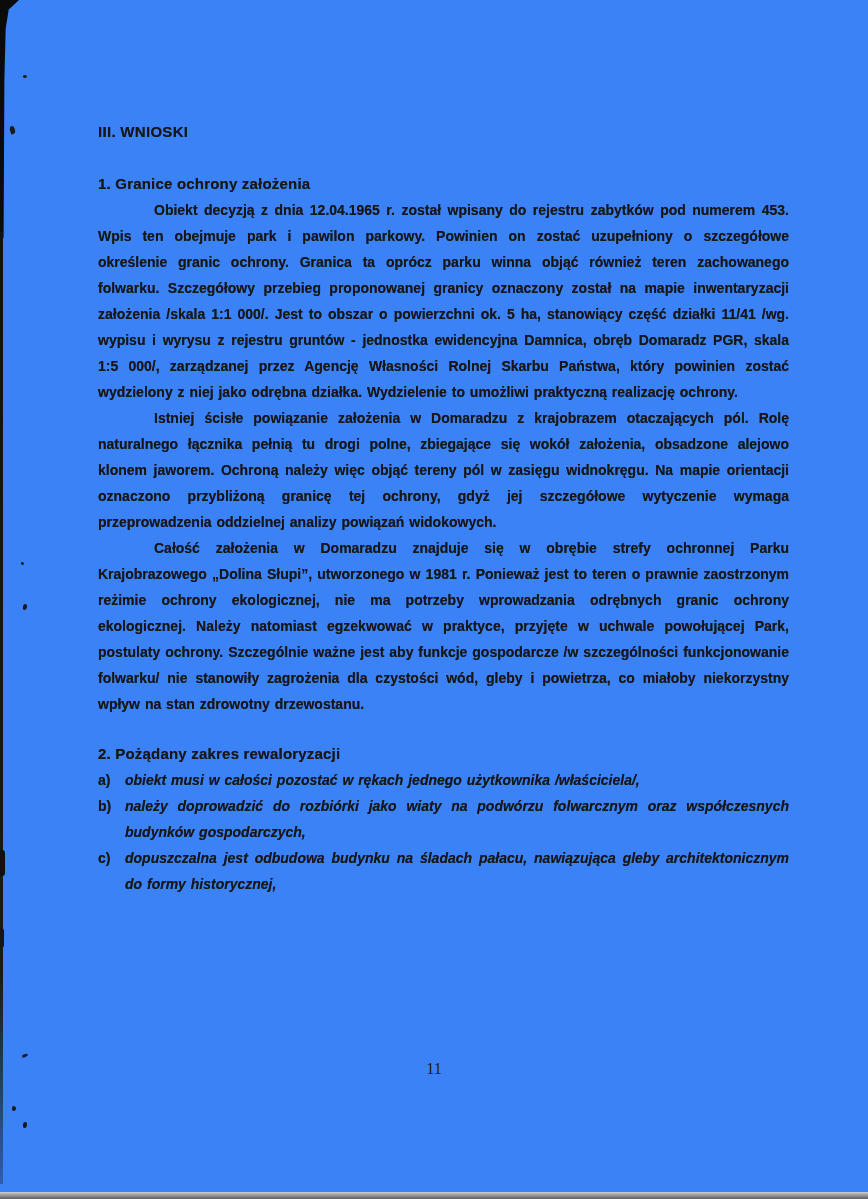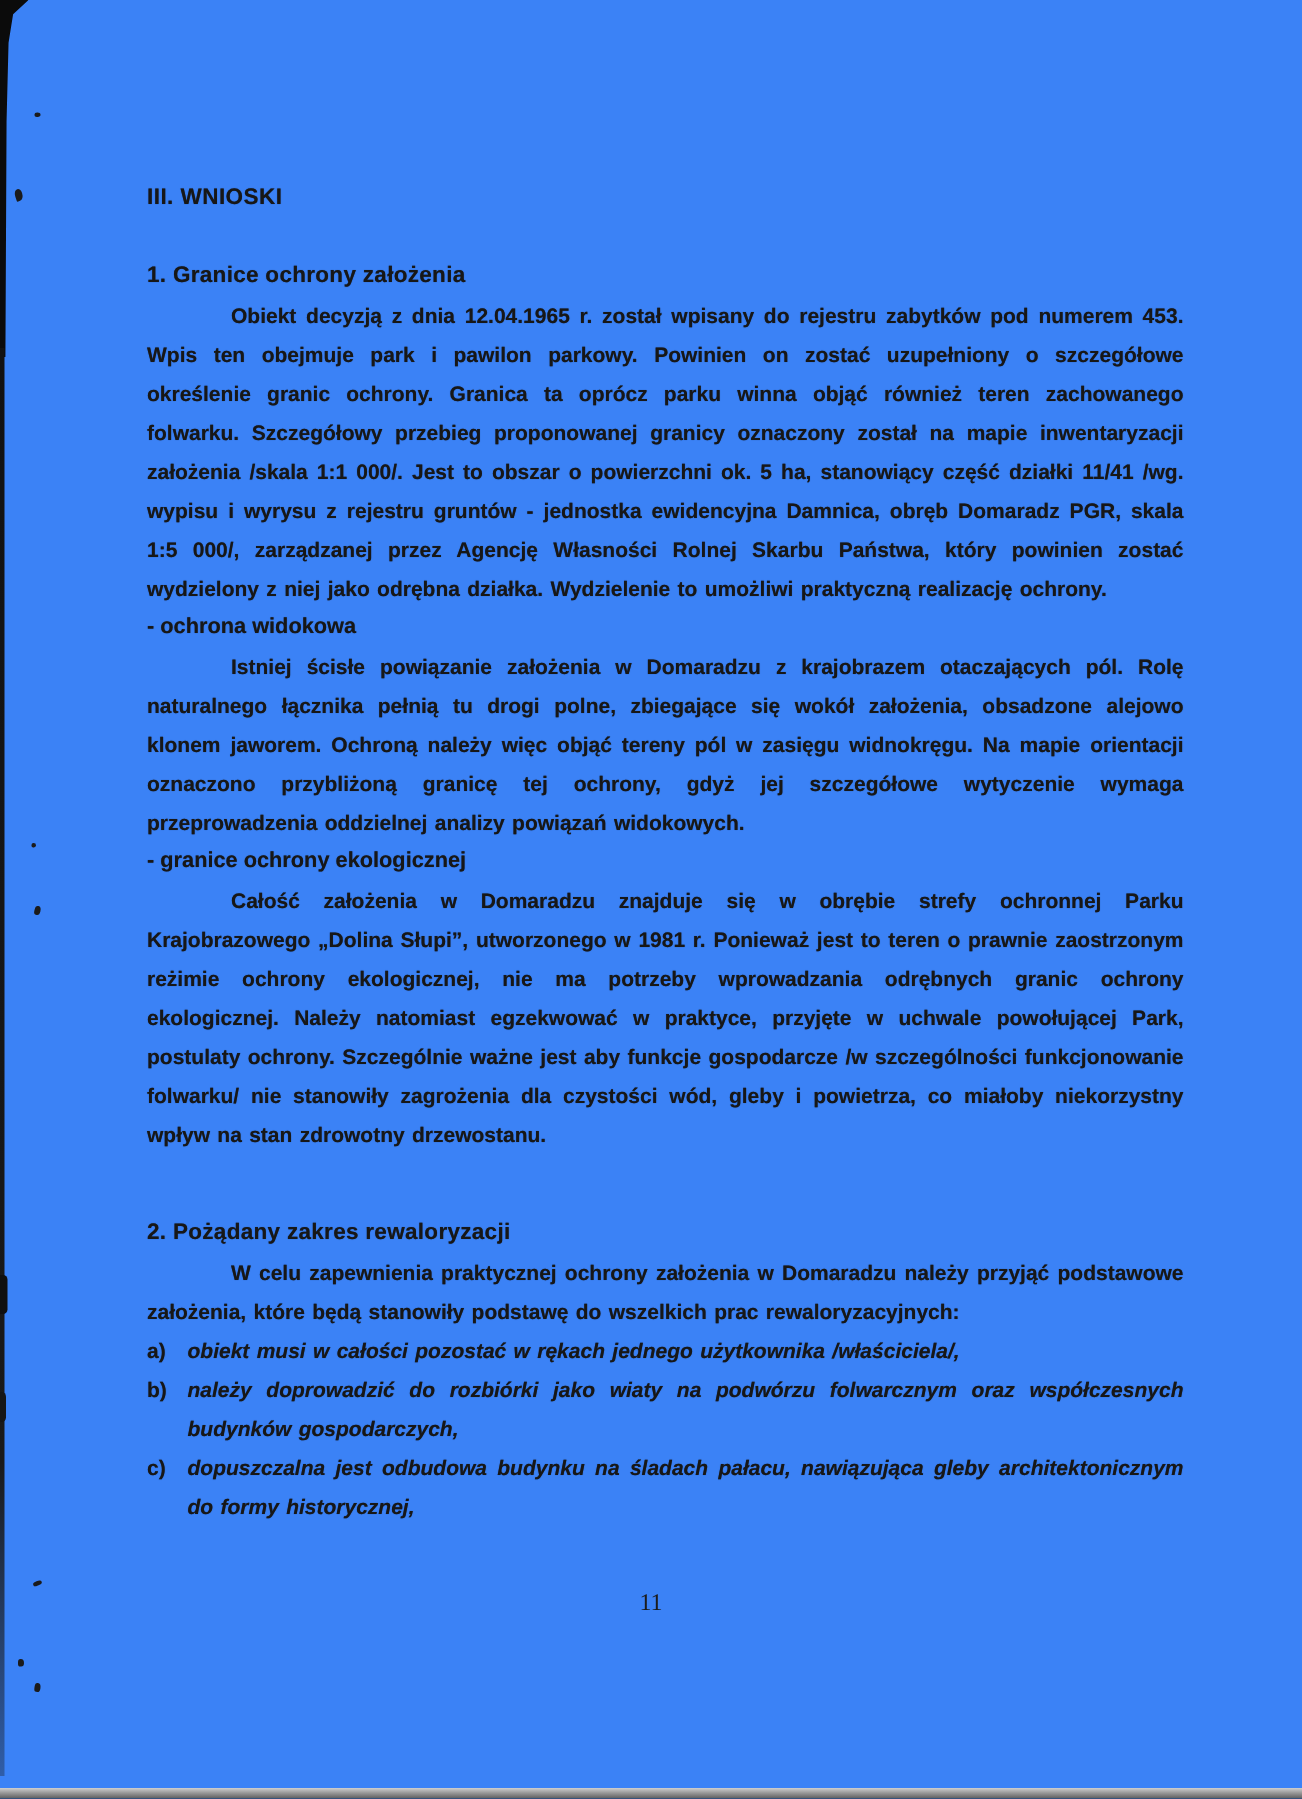--- a/index.html
+++ b/index.html
@@ -26,21 +26,21 @@
     margin: 0 0 26px 0;
     font-size: 15px;
     letter-spacing: 0.3px;
   }
   .section-title {
     font-size: 15px;
     text-decoration-thickness: 2px;
     text-underline-offset: 4px;
     letter-spacing: 0.2px;
   }
-  .section-title.second { margin-top: 40px; }
+  .section-title.second { margin-top: 24px; }
   .sub-label { font-size: 14.5px; }
   .para {
     margin: 0;
     text-align: justify;
     text-indent: 56px;
     hyphens: none;
     word-spacing: 1px;
   }
   .list-item { display: flex; }
   .list-marker { flex: 0 0 27px; }
@@ -89,29 +89,26 @@
 <div class="page">
 
   <div class="content">
 
     <div class="doc-heading">III. WNIOSKI</div>
 
     <div class="section-title">1. Granice ochrony założenia</div>
 
     <p class="para">Obiekt decyzją z dnia 12.04.1965 r. został wpisany do rejestru zabytków pod numerem 453. Wpis ten obejmuje park i pawilon parkowy. Powinien on zostać uzupełniony o szczegółowe określenie granic ochrony. Granica ta oprócz parku winna objąć również teren zachowanego folwarku. Szczegółowy przebieg proponowanej granicy oznaczony został na mapie inwentaryzacji założenia /skala 1:1 000/. Jest to obszar o powierzchni ok. 5 ha, stanowiący część działki 11/41 /wg. wypisu i wyrysu z rejestru gruntów - jednostka ewidencyjna Damnica, obręb Domaradz PGR, skala 1:5 000/, zarządzanej przez Agencję Własności Rolnej Skarbu Państwa, który powinien zostać wydzielony z niej jako odrębna działka. Wydzielenie to umożliwi praktyczną realizację ochrony.</p>
 
-    <div class="sub-label">- ochrona widokowa</div>
     <p class="para">Istniej ścisłe powiązanie założenia w Domaradzu z krajobrazem otaczających pól. Rolę naturalnego łącznika pełnią tu drogi polne, zbiegające się wokół założenia, obsadzone alejowo klonem jaworem. Ochroną należy więc objąć tereny pól w zasięgu widnokręgu. Na mapie orientacji oznaczono przybliżoną granicę tej ochrony, gdyż jej szczegółowe wytyczenie wymaga przeprowadzenia oddzielnej analizy powiązań widokowych.</p>
 
-    <div class="sub-label">- granice ochrony ekologicznej</div>
     <p class="para">Całość założenia w Domaradzu znajduje się w obrębie strefy ochronnej Parku Krajobrazowego „Dolina Słupi”, utworzonego w 1981 r. Ponieważ jest to teren o prawnie zaostrzonym reżimie ochrony ekologicznej, nie ma potrzeby wprowadzania odrębnych granic ochrony ekologicznej. Należy natomiast egzekwować w praktyce, przyjęte w uchwale powołującej Park, postulaty ochrony. Szczególnie ważne jest aby funkcje gospodarcze /w szczególności funkcjonowanie folwarku/ nie stanowiły zagrożenia dla czystości wód, gleby i powietrza, co miałoby niekorzystny wpływ na stan zdrowotny drzewostanu.</p>
 
     <div class="section-title second">2. Pożądany zakres rewaloryzacji</div>
 
-    <p class="para">W celu zapewnienia praktycznej ochrony założenia w Domaradzu należy przyjąć podstawowe założenia, które będą stanowiły podstawę do wszelkich prac rewaloryzacyjnych:</p>
 
     <div class="list-item">
       <span class="list-marker">a)</span>
       <span class="list-text">obiekt musi w całości pozostać w rękach jednego użytkownika /właściciela/,</span>
     </div>
 
     <div class="list-item">
       <span class="list-marker">b)</span>
       <span class="list-text">należy doprowadzić do rozbiórki jako wiaty na podwórzu folwarcznym oraz współczesnych budynków gospodarczych,</span>
     </div>

